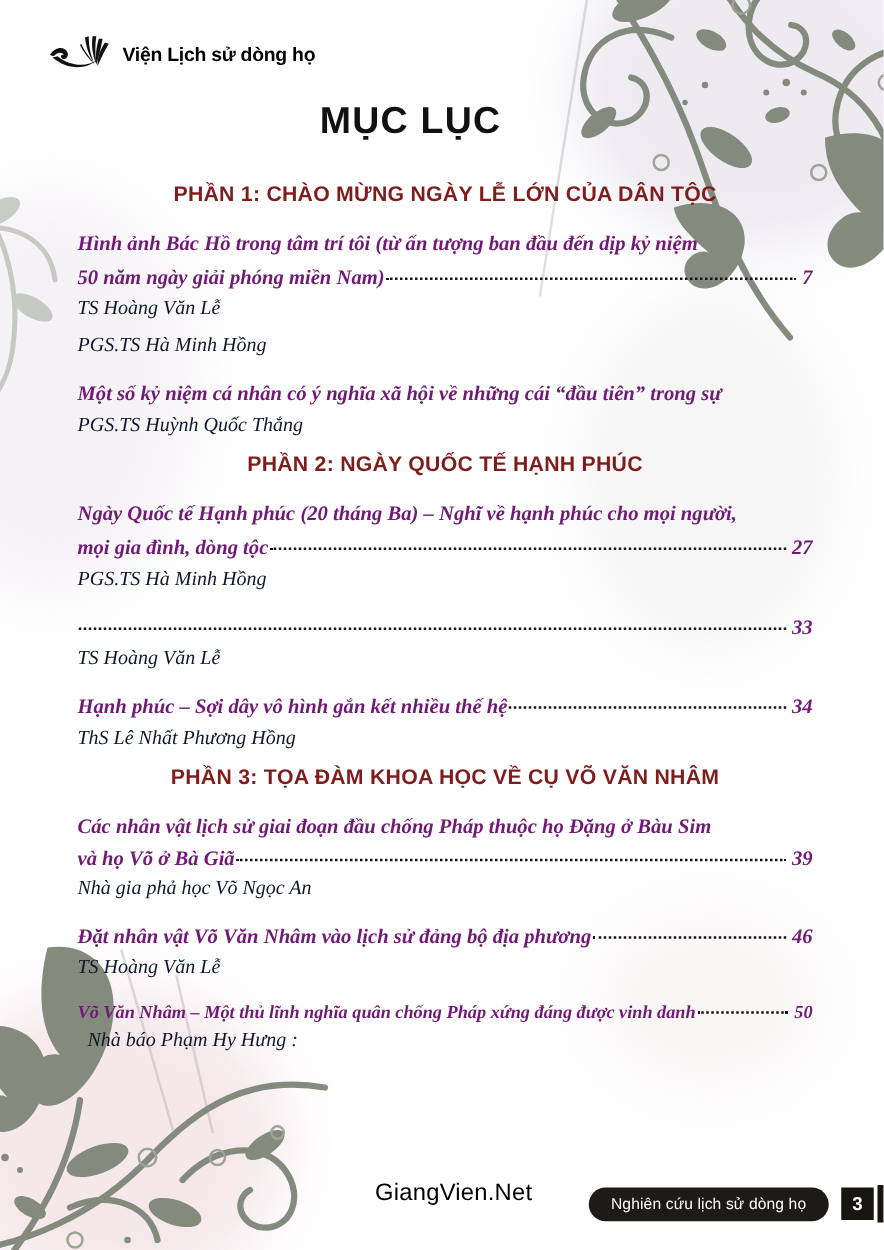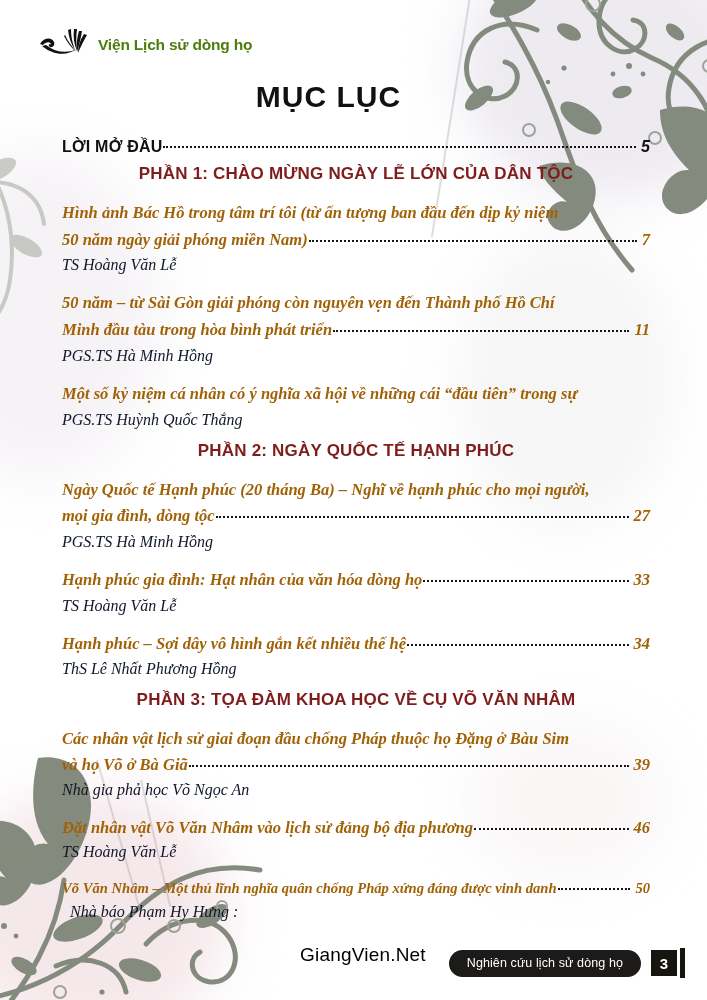--- a/index.html
+++ b/index.html
@@ -52,21 +52,21 @@
     display: flex;
     align-items: center;
     gap: 4px;
     z-index: 6;
   }
   .brand-mark { width: 56px; height: 34px; display: block; }
   .brand-text {
     font-family: "Liberation Sans", sans-serif;
     font-weight: 700;
     font-size: 15.5px;
-    color: #4d7c0f;
+    color: #000000;
     letter-spacing: -.2px;
     white-space: nowrap;
   }
 
   .doc-title {
     position: absolute;
     top: 80px;
     left: 0;
     width: 657px;
     text-align: center;
@@ -104,21 +104,21 @@
     font-size: 17px;
     color: #7f1d1d;
     letter-spacing: .2px;
     margin: 8px 0 10px 0;
   }
   .entry {
     font-family: "Liberation Serif", serif;
     font-weight: 700;
     font-style: italic;
     font-size: 16.5px;
-    color: #a16207;
+    color: #701a75;
     line-height: 1.62;
     margin-bottom: 1px;
     margin-top: 16px;
   }
   .entry .lead {
     display: flex;
     align-items: baseline;
     justify-content: space-between;
   }
   .entry .lead-text { white-space: nowrap; }
@@ -151,21 +151,20 @@
   
   .footer {
     position: absolute;
     left: 0;
     bottom: 22px;
     width: 707px;
     display: flex;
     align-items: center;
     justify-content: flex-end;
     gap: 10px;
-    padding-right: 22px;
     box-sizing: border-box;
     z-index: 7;
   }
   .watermark {
     position: absolute;
     left: 300px;
     bottom: 34px;
     font-family: "Liberation Sans", sans-serif;
     font-size: 19px;
     color: #000000;
@@ -301,46 +300,33 @@
         <path d="M26 8 C 29 14, 33 19, 38 24 C 33 17, 29 12, 27 7Z"></path>
       </g>
     </svg>
     <span class="brand-text">Viện Lịch sử dòng họ</span>
   </div>
 
   <div class="doc-title">MỤC LỤC</div>
 
   <div class="toc">
 
-    <div class="row-front">
-      <span>LỜI MỞ ĐẦU</span>
-      <span class="dots"></span>
-      <span class="pg">5</span>
-    </div>
 
     <div class="part">PHẦN 1: CHÀO MỪNG NGÀY LỄ LỚN CỦA DÂN TỘC</div>
 
     <div class="entry">
       <div>Hình ảnh Bác Hồ trong tâm trí tôi (từ ấn tượng ban đầu đến dịp kỷ niệm</div>
       <div class="lead">
         <span class="lead-text">50 năm ngày giải phóng miền Nam)</span>
         <span class="dots"></span>
         <span class="pg">7</span>
       </div>
     </div>
     <div class="author">TS Hoàng Văn Lễ</div>
 
-    <div class="entry">
-      <div>50 năm – từ Sài Gòn giải phóng còn nguyên vẹn đến Thành phố Hồ Chí</div>
-      <div class="lead">
-        <span class="lead-text">Minh đầu tàu trong hòa bình phát triển</span>
-        <span class="dots"></span>
-        <span class="pg">11</span>
-      </div>
-    </div>
     <div class="author">PGS.TS Hà Minh Hồng</div>
 
     <div class="entry">
       <div>Một số kỷ niệm cá nhân có ý nghĩa xã hội về những cái “đầu tiên” trong sự</div>
     </div>
     <div class="author">PGS.TS Huỳnh Quốc Thắng</div>
 
     <div class="part">PHẦN 2: NGÀY QUỐC TẾ HẠNH PHÚC</div>
 
     <div class="entry">
@@ -348,21 +334,20 @@
       <div class="lead">
         <span class="lead-text">mọi gia đình, dòng tộc</span>
         <span class="dots"></span>
         <span class="pg">27</span>
       </div>
     </div>
     <div class="author">PGS.TS Hà Minh Hồng</div>
 
     <div class="entry">
       <div class="lead">
-        <span class="lead-text">Hạnh phúc gia đình: Hạt nhân của văn hóa dòng họ</span>
         <span class="dots"></span>
         <span class="pg">33</span>
       </div>
     </div>
     <div class="author">TS Hoàng Văn Lễ</div>
 
     <div class="entry">
       <div class="lead">
         <span class="lead-text">Hạnh phúc – Sợi dây vô hình gắn kết nhiều thế hệ</span>
         <span class="dots"></span>

